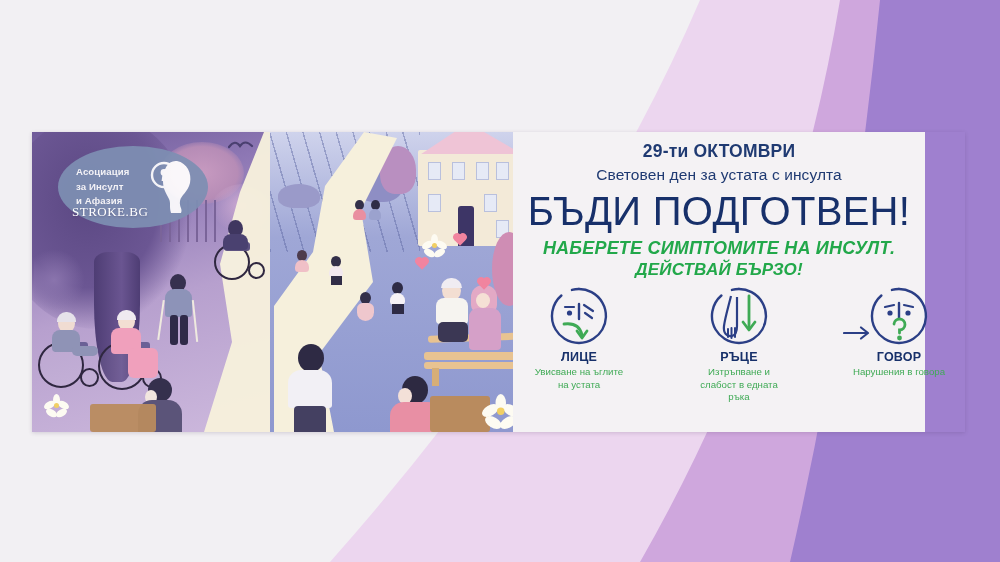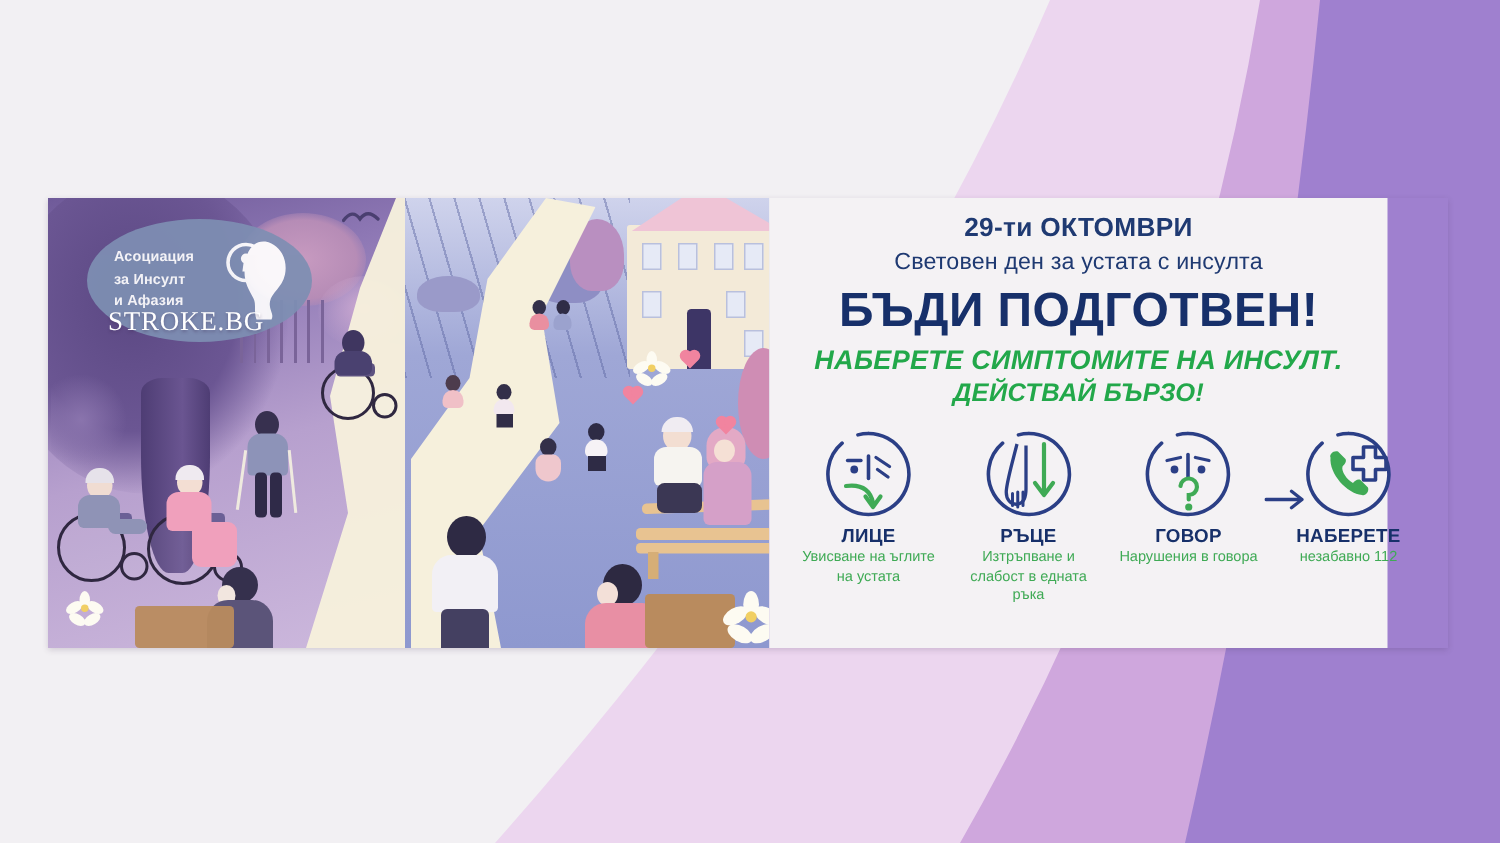--- a/index.html
+++ b/index.html
@@ -159,21 +159,21 @@
     z-index:6;
   }
   #logo-text {
     color:#ffffff; font-size:9.6px; font-weight:700; line-height:1.5;
     margin-left:18px; letter-spacing:.1px;
   }
   #logo-face { position:absolute; right:15px; top:13px; width:46px; height:56px; }
   #logo-brand {
     position:absolute; left:40px; top:72px; z-index:7;
     color:#ffffff; font-family:"Liberation Serif", serif;
-    font-size:18px; letter-spacing:.5px;
+    font-size:13px; letter-spacing:.5px;
     text-shadow: 0 1px 2px rgba(60,40,80,.35);
   }
 
   
   #card {
     position:relative;
     width:412px; height:300px;
     background:#f4f2f4;
     flex:none;
     padding-top: 5px;
@@ -181,21 +181,21 @@
   }
   #date-line {
     color:#1f3a72; font-size:17.5px; font-weight:600;
     letter-spacing:.2px; margin-top:4px;
   }
   #subtitle-line {
     color:#1f3a72; font-size:15.5px; font-weight:400;
     margin-top:4px; letter-spacing:.1px;
   }
   #headline {
-    color:#17306a; font-size:32px; font-weight:700;
+    color:#17306a; font-size:40px; font-weight:400;
     letter-spacing:.3px; margin-top:6px; line-height:1.05;
   }
   #green1, #green2 {
     color:#22a84a; font-weight:800; font-style:italic;
     letter-spacing:.2px;
   }
   #green1 { font-size:18px; margin-top:6px; }
   #green2 { font-size:17px; margin-top:1px; }
 
   
@@ -465,31 +465,20 @@
               <circle cx="21" cy="27" r="2.6" fill="#2b3f86"></circle>
               <circle cx="39" cy="27" r="2.6" fill="#2b3f86"></circle>
               <path d="M25 38 A5.5 5.5 0 1 1 30.5 44 L30.5 47" fill="none" stroke="#3faa55" stroke-width="2.8" stroke-linecap="round"></path>
               <circle cx="30.5" cy="52" r="2.4" fill="#3faa55"></circle>
             </svg>
           </div>
           <div class="icon-title">ГОВОР</div>
           <div class="icon-desc">Нарушения в говора</div>
         </div>
 
-        <div class="icon-col">
-          <div class="icon-art">
-            <svg width="60" height="60" viewBox="0 0 60 60">
-              <path d="M30 3 A27 27 0 1 1 29.9 3" fill="none" stroke="#2b3f86" stroke-width="2.4" stroke-linecap="round" stroke-dasharray="150 12 14 10"></path>
-              <path d="M40 12 h8 v7 h7 v8 h-7 v7 h-8 v-7 h-7 v-8 h7 Z" fill="none" stroke="#2b3f86" stroke-width="2.4" stroke-linejoin="round"></path>
-              <path d="M18 19 C17 17 20 14 23 15 L28 20 C29 22 27 24 26 25 C25 28 29 34 33 36 C34 35 36 33 38 34 L43 39 C44 42 41 45 39 44 C29 43 17 30 18 19 Z" fill="#3faa55"></path>
-            </svg>
-          </div>
-          <div class="icon-title">НАБЕРЕТЕ</div>
-          <div class="icon-desc">незабавно 112</div>
-        </div>
       </div>
 
       <svg id="arrow-between" viewBox="0 0 30 18">
         <line x1="1" y1="9" x2="24" y2="9" stroke="#2b3f86" stroke-width="2.2" stroke-linecap="round"></line>
         <path d="M18 3.5 L25 9 L18 14.5" fill="none" stroke="#2b3f86" stroke-width="2.2" stroke-linecap="round" stroke-linejoin="round"></path>
       </svg>
     </div>
   </div>
 </div>
 

